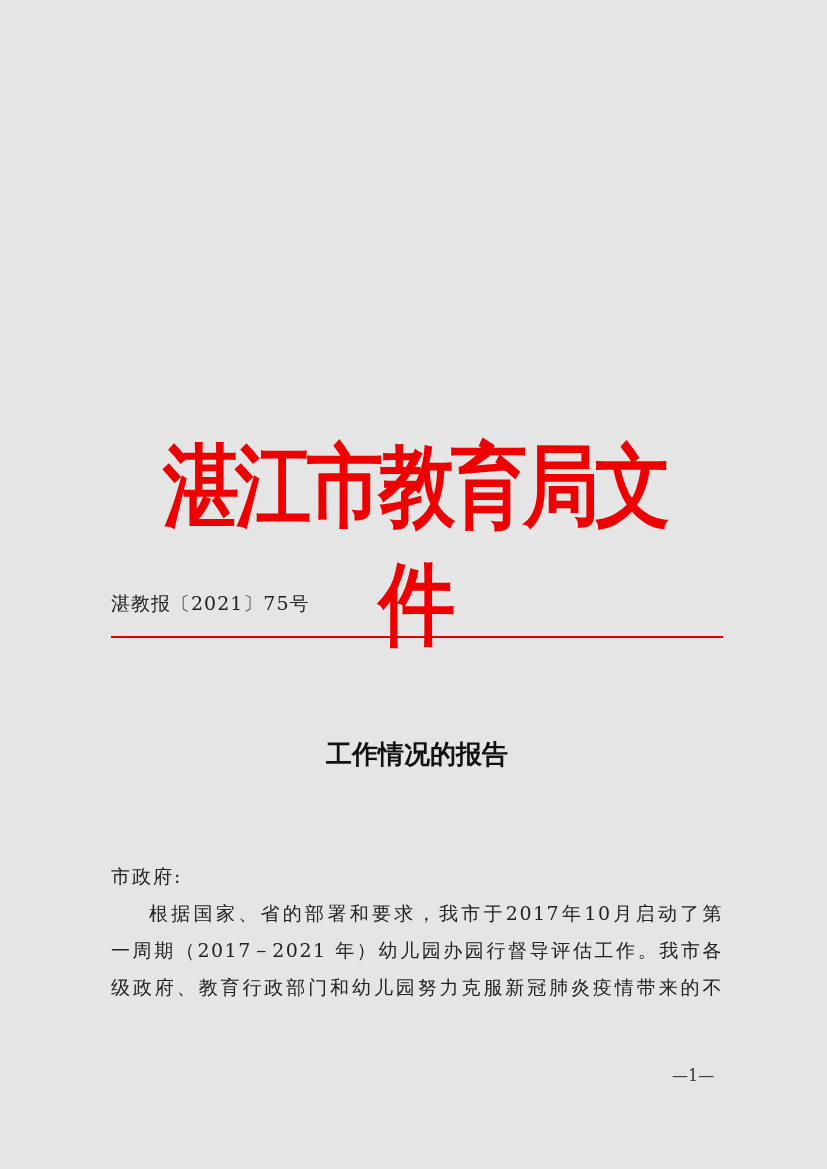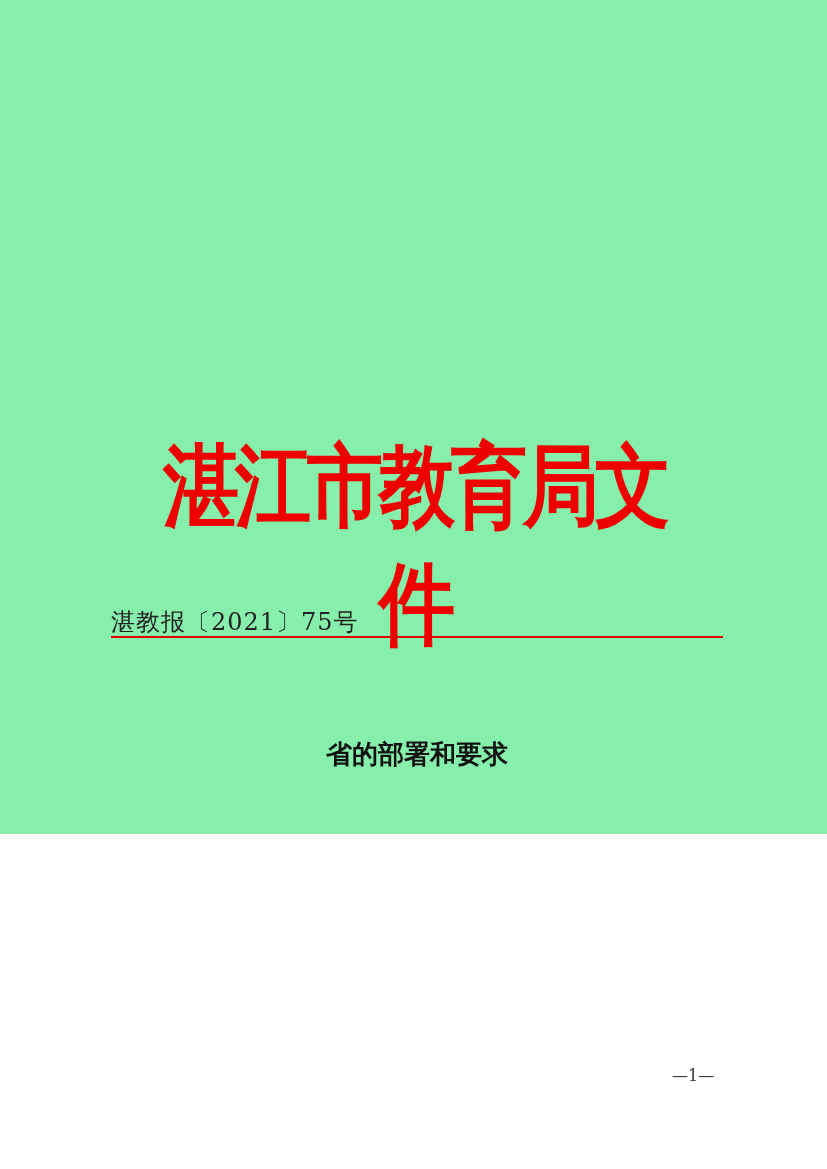--- a/index.html
+++ b/index.html
@@ -1,26 +1,26 @@
 <!DOCTYPE html>
 <html><head>
   <meta charset="utf-8">
   <style>
     html, body { margin: 0; padding: 0; background: #ffffff; }
     body { width: 827px; height: 1169px; position: relative; overflow: hidden; }
-    .page { position: absolute; left: 0; top: 0; width: 827px; height: 834px; background: #86efac; }
+    .page { position: absolute; left: 0; top: 0; width: 827px; height: 1169px; background: #e5e5e5; }
     .masthead {
       position: absolute; left: 150px; top: 436px; width: 530px; height: 100px;
       color: #ee0000; font-family: "DejaVu Serif", serif; font-weight: bold;
       font-size: 76px; line-height: 100px; text-align: center; letter-spacing: -4px;
       transform: scaleY(1.18); transform-origin: center;
     }
     .meta-row {
-      position: absolute; left: 111px; top: 607px; width: 612px; height: 30px;
-      font-family: "DejaVu Serif", serif; font-size: 24px; color: #222; line-height: 30px;
+      position: absolute; left: 111px; top: 588px; width: 612px; height: 30px;
+      font-family: "DejaVu Serif", serif; font-size: 19px; color: #222; line-height: 30px;
     }
     .doc-number { position: absolute; left: 0; top: 0; letter-spacing: 1px; }
     .signer { position: absolute; right: 6px; top: 0; letter-spacing: 3px; }
     .red-rule { position: absolute; left: 111px; top: 636px; width: 612px; height: 2px; background: #e00000; }
     .doc-title {
       position: absolute; left: 111px; top: 734px; width: 612px; text-align: center;
       font-family: "DejaVu Serif", serif; font-weight: bold; font-size: 26px; color: #111; line-height: 40px;
     }
     .body-text {
       position: absolute; left: 111px; top: 858px; width: 612px;
@@ -41,18 +41,24 @@
 <div class="page">
   <div class="masthead">湛江市教育局文件</div>
 
   <div class="meta-row">
     <span class="doc-number">湛教报〔2021〕75号</span>
   </div>
 
   <div class="red-rule"></div>
 
   <div class="doc-title">
-    <div>省的部署和要求</div>
+    <div>工作情况的报告</div>
   </div>
 
+  <div class="body-text">
+    <p class="salutation">市政府:</p>
+    <p class="indent">根据国家、省的部署和要求，我市于2017年10月启动了第</p>
+    <p class="indent" style="text-indent:0">一周期（2017－2021 年）幼儿园办园行督导评估工作。我市各</p>
+    <p class="indent" style="text-indent:0">级政府、教育行政部门和幼儿园努力克服新冠肺炎疫情带来的不</p>
+  </div>
 
   <div class="page-number">—1—</div>
 </div>
 
 </body></html>

